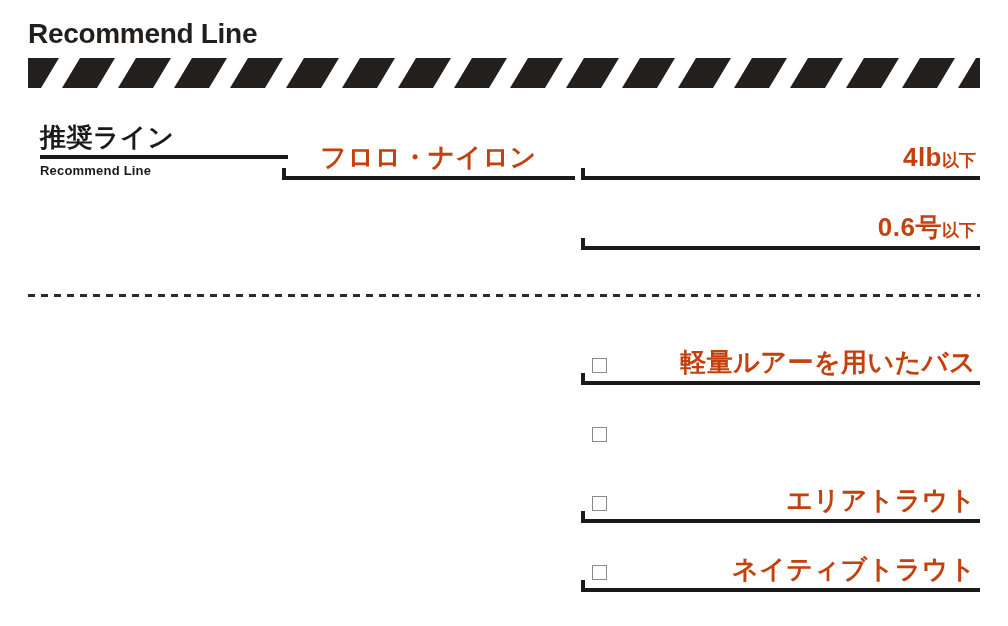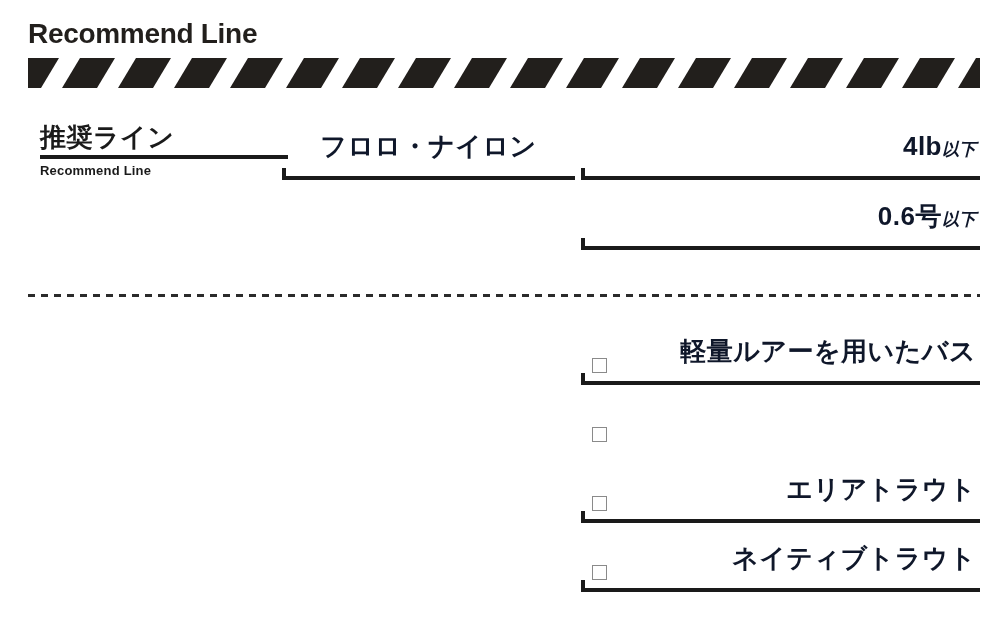--- a/index.html
+++ b/index.html
@@ -73,37 +73,36 @@
   }
 
   
   .cell {
     position: absolute;
     box-sizing: border-box;
   }
   .cell-text {
     position: absolute;
     right: 4px;
-    bottom: 21px;
+    bottom: 10px;
     font-size: 26px;
     font-weight: bold;
-    color: #0f172a;
+    color: #c2410c;
     white-space: nowrap;
     letter-spacing: 0.5px;
     line-height: 1;
   }
   .cell-text.center {
     right: auto;
     left: 50%;
     transform: translateX(-50%);
   }
   .suffix-sm {
     font-size: 17px;
     letter-spacing: 0;
-    font-style: italic;
   }
   .bracket {
     position: absolute;
     left: 0;
     bottom: 0;
     width: 100%;
     height: 12px;
   }
   .bracket .h {
     position: absolute;

